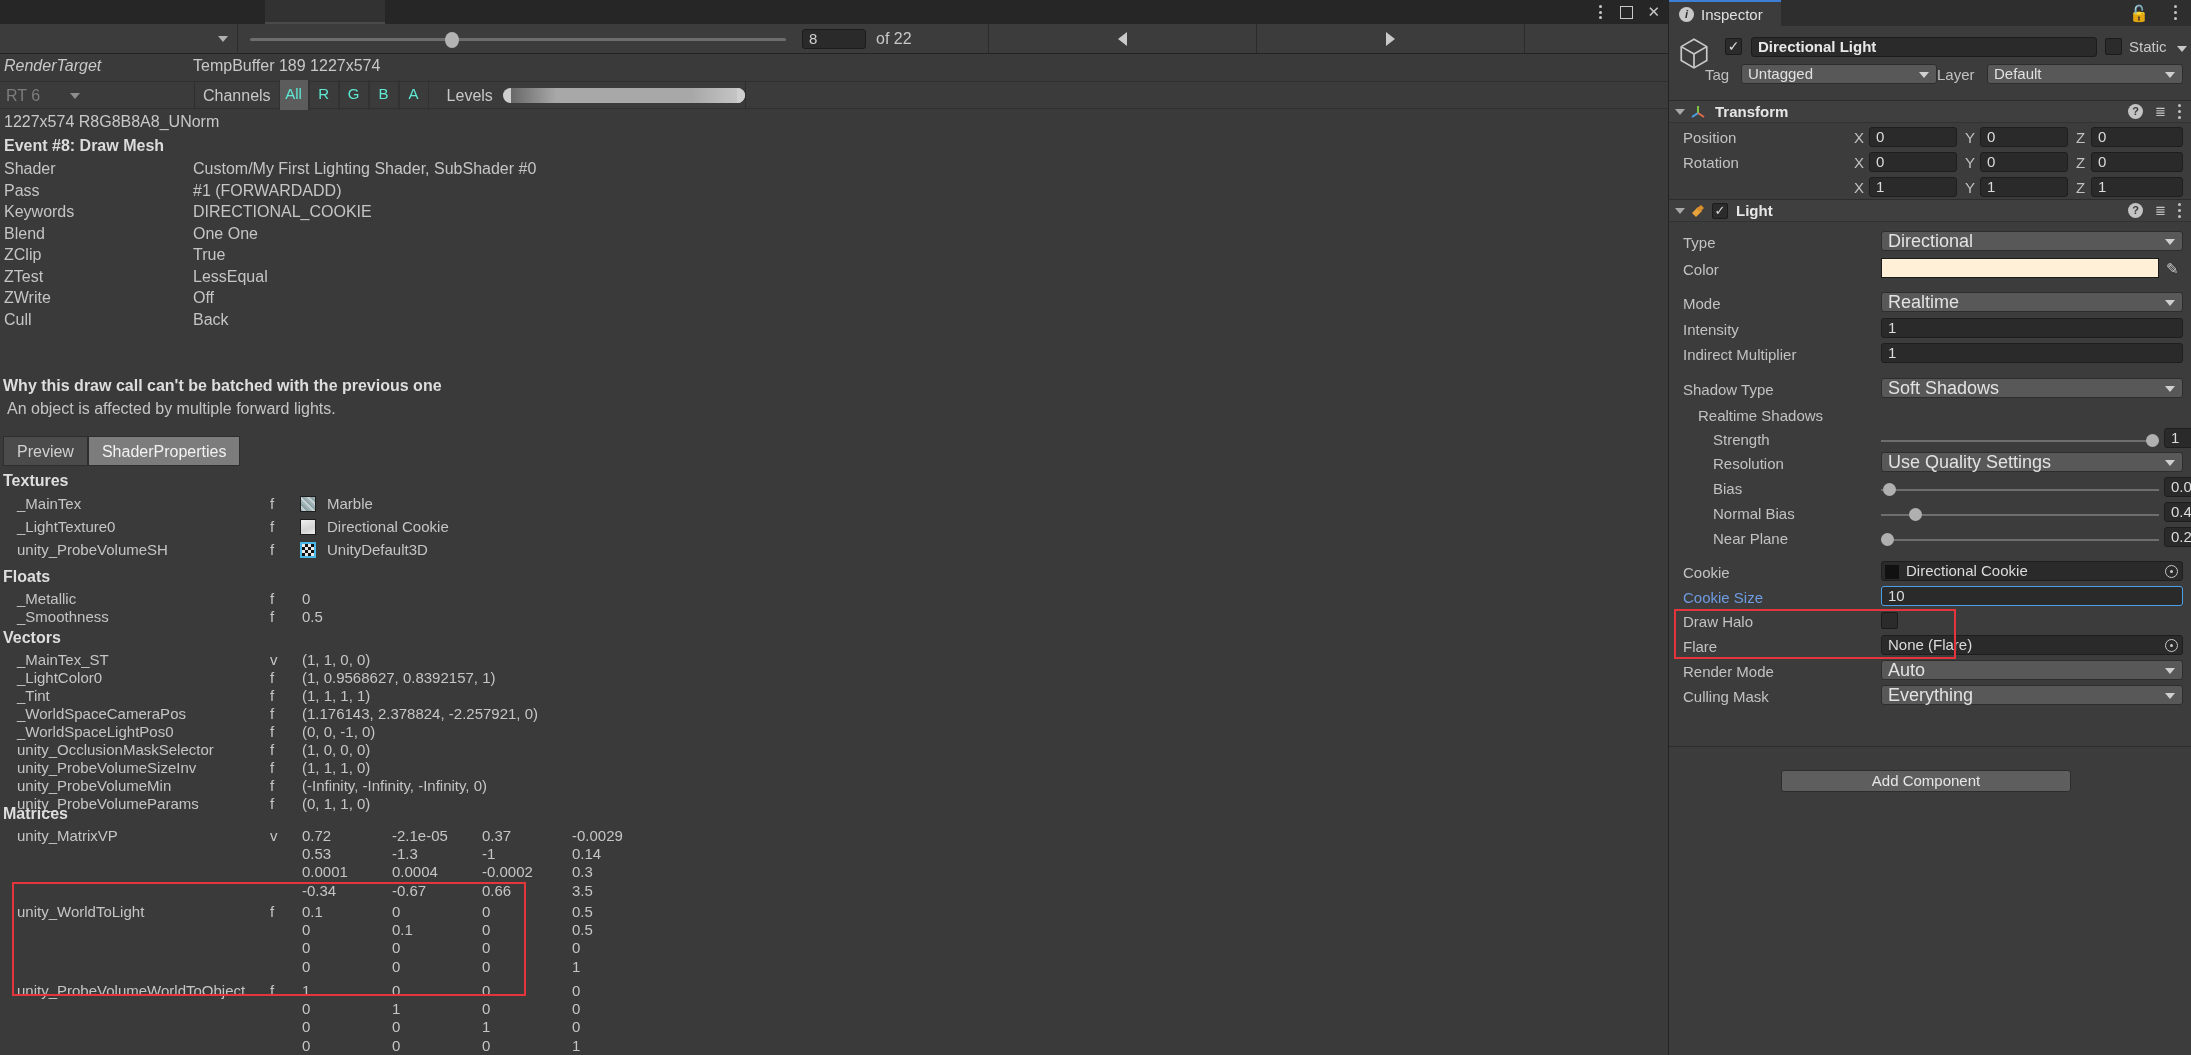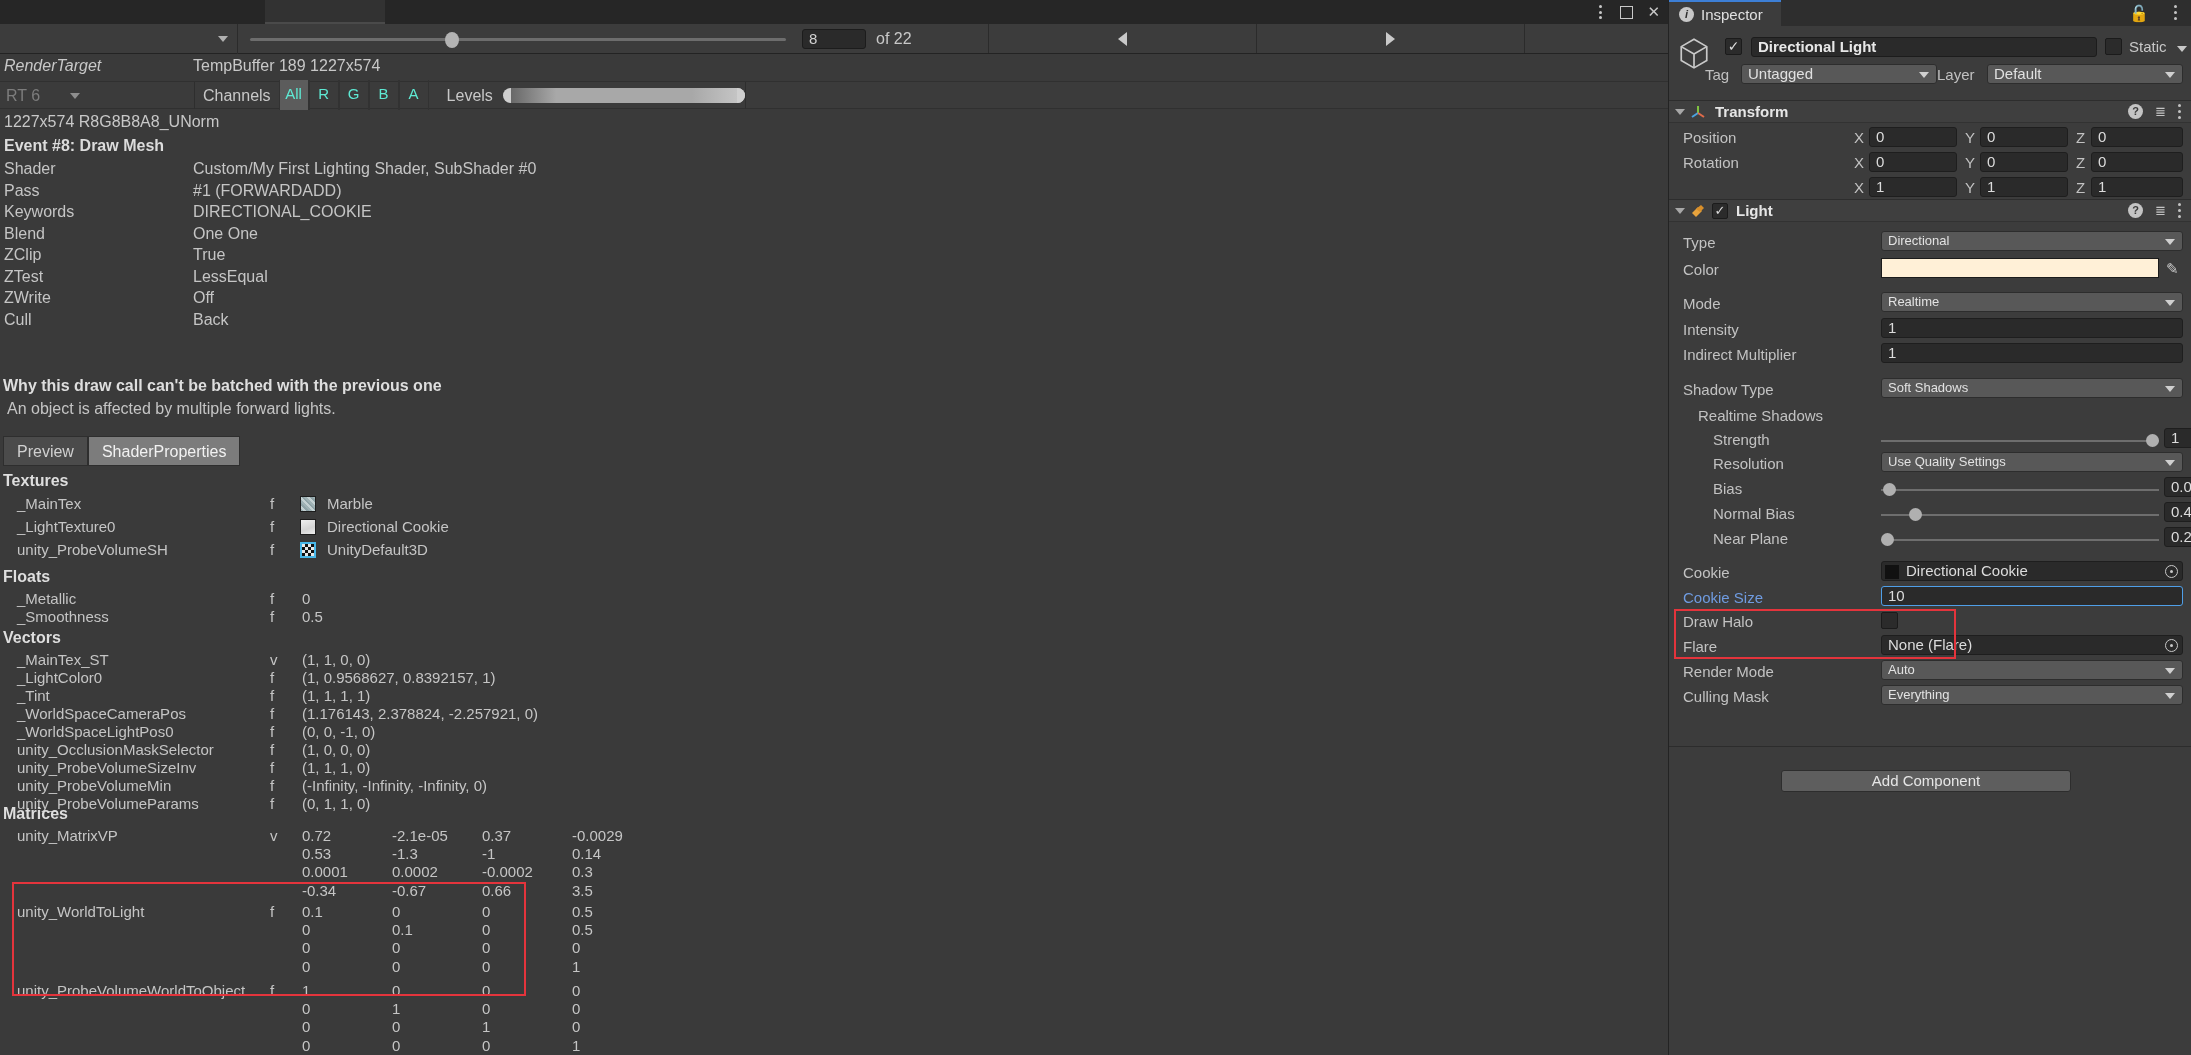--- a/index.html
+++ b/index.html
@@ -255,21 +255,21 @@
   .ins-row { position: relative; height: 25px; display: flex; align-items: center; }
   .ins-lbl { font-size: 15px; color: #c2c2c2; }
   .field {
     position: absolute; height: 20px;
     background: #2a2a2a; border: 1px solid #1e1e1e; border-radius: 3px;
     color: #dcdcdc; font-size: 15px; padding-left: 6px; line-height: 18px;
   }
   .dd {
     position: absolute; height: 20px;
     background: #585858; border: 1px solid #2d2d2d; border-radius: 3px;
-    color: #e2e2e2; font-size: 13px; padding-left: 6px; line-height: 18px;
+    color: #e2e2e2; font-size: 18px; padding-left: 6px; line-height: 18px;
   }
   .dd .caret {
     position: absolute; right: 7px; top: 7px;
     width:0;height:0;border-left:5px solid transparent;border-right:5px solid transparent;border-top:6px solid #d0d0d0;
   }
   .axis-lbl { position: absolute; font-size: 15px; color: #c2c2c2; }
   .sld-track { position: absolute; height: 2px; background: #6e6e6e; top: 11px; }
   .sld-knob { position: absolute; width: 13px; height: 13px; border-radius: 50%; background: #b0b0b0; top: 5px; }
   .chk-box {
     position: absolute; width: 17px; height: 17px; top: 3px;
@@ -497,21 +497,21 @@
           <span class="mcell">-0.0029</span>
         </div>
         <div class="mrow">
           <span class="mcell">0.53</span>
           <span class="mcell">-1.3</span>
           <span class="mcell">-1</span>
           <span class="mcell">0.14</span>
         </div>
         <div class="mrow">
           <span class="mcell">0.0001</span>
-          <span class="mcell">0.0002</span>
+          <span class="mcell">0.0004</span>
           <span class="mcell">-0.0002</span>
           <span class="mcell">0.3</span>
         </div>
         <div class="mrow">
           <span class="mcell">-0.34</span>
           <span class="mcell">-0.67</span>
           <span class="mcell">0.66</span>
           <span class="mcell">3.5</span>
         </div>
       </div>

